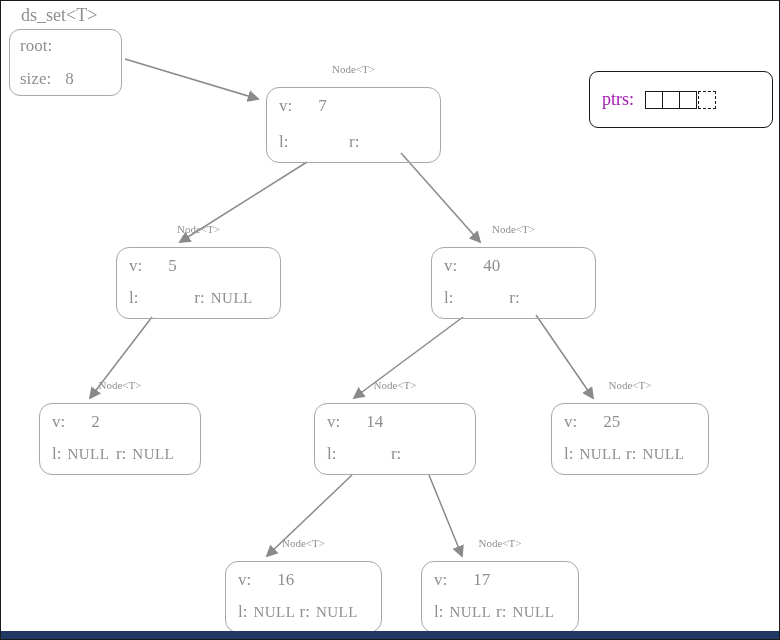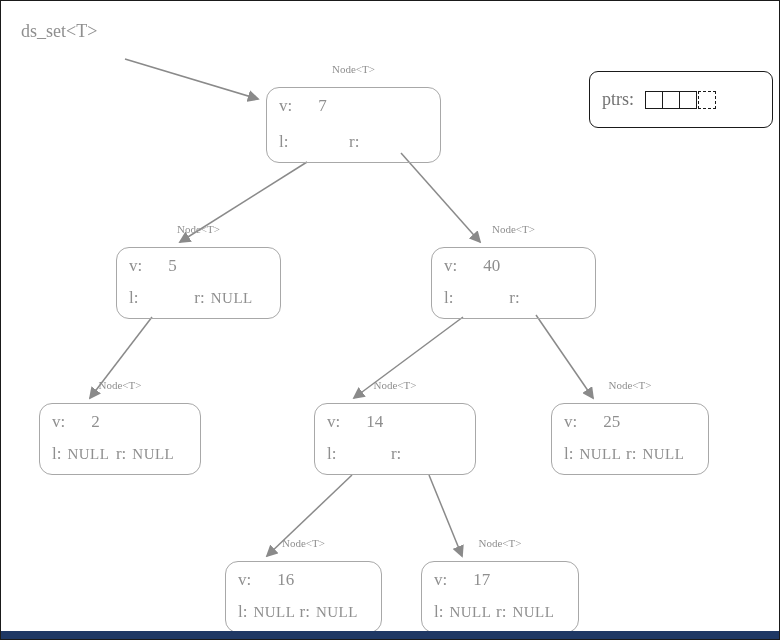--- a/index.html
+++ b/index.html
@@ -12,21 +12,21 @@
     width:780px; height:640px;
     background:#ffffff;
     border:1px solid #1a1a1a;
     overflow:hidden;
   }
   .edges-layer { position:absolute; left:0; top:0; width:780px; height:640px; pointer-events:none; }
   .edges-layer line { stroke:#8a8a8a; stroke-width:1.5; }
 
   
   .set-title {
-    position:absolute; left:20px; top:20px;
+    position:absolute; left:20px; top:4px;
     color:#8f8f8f; font-size:18px;
   }
   .set-box {
     position:absolute; left:8px; top:28px;
     width:113px; height:67px;
     border:1.6px solid #a8a8a8; border-radius:11px;
     color:#8f8f8f; font-size:17px;
     padding:6px 10px;
     display:flex; flex-direction:column; justify-content:space-between;
   }
@@ -37,21 +37,21 @@
   .iter-title {
     position:absolute; left:597px; top:44px;
     color:#1a1a1a; font-size:19px;
   }
   .iter-box {
     position:absolute; left:588px; top:70px;
     width:184px; height:57px;
     border:1.5px solid #1a1a1a; border-radius:9px;
     display:flex; align-items:center;
     padding-left:12px;
-    color:#737373; font-size:18px;
+    color:#a21caf; font-size:18px;
   }
   .cells { display:flex; margin-left:12px; }
   .cell {
     width:18px; height:18px;
     border:1px solid #1a1a1a;
     margin-left:-1px;
     background:#ffffff;
   }
   .cell.dashed { border:1px dashed #1a1a1a; margin-left:1px; }
 
@@ -102,20 +102,29 @@
     <line x1="306" y1="161" x2="179" y2="241" marker-end="url(#arrow)"></line>
     <line x1="400" y1="152" x2="479" y2="241" marker-end="url(#arrow)"></line>
     <line x1="151" y1="316" x2="89" y2="397" marker-end="url(#arrow)"></line>
     <line x1="462" y1="316" x2="353" y2="397" marker-end="url(#arrow)"></line>
     <line x1="535" y1="314" x2="592" y2="397" marker-end="url(#arrow)"></line>
     <line x1="351" y1="474" x2="266" y2="555" marker-end="url(#arrow)"></line>
     <line x1="428" y1="474" x2="461" y2="555" marker-end="url(#arrow)"></line>
   </svg>
 
   <div class="set-title">ds_set&lt;T&gt;</div>
+  <div class="set-box">
+    <div class="set-row">
+      <span>root:</span>
+    </div>
+    <div class="set-row">
+      <span>size:</span>
+      <span class="val">8</span>
+    </div>
+  </div>
 
   <div class="iter-box">
     <span>ptrs:</span>
     <span class="cells">
       <span class="cell"></span>
       <span class="cell"></span>
       <span class="cell"></span>
       <span class="cell dashed"></span>
     </span>
   </div>

